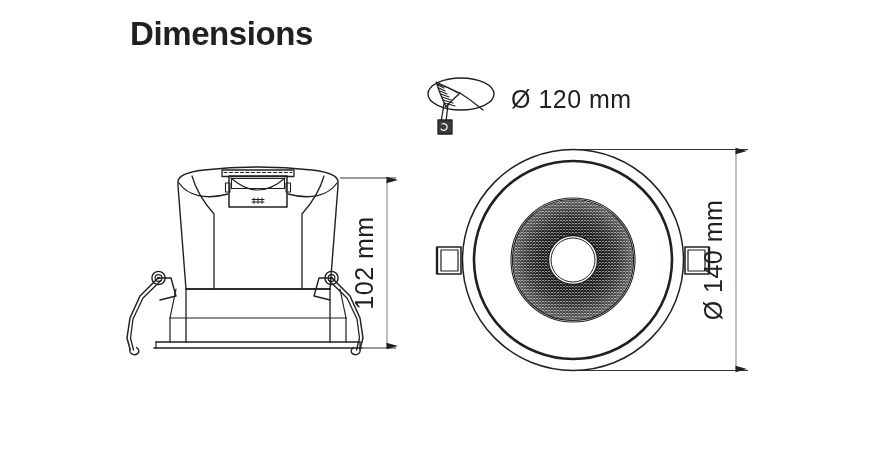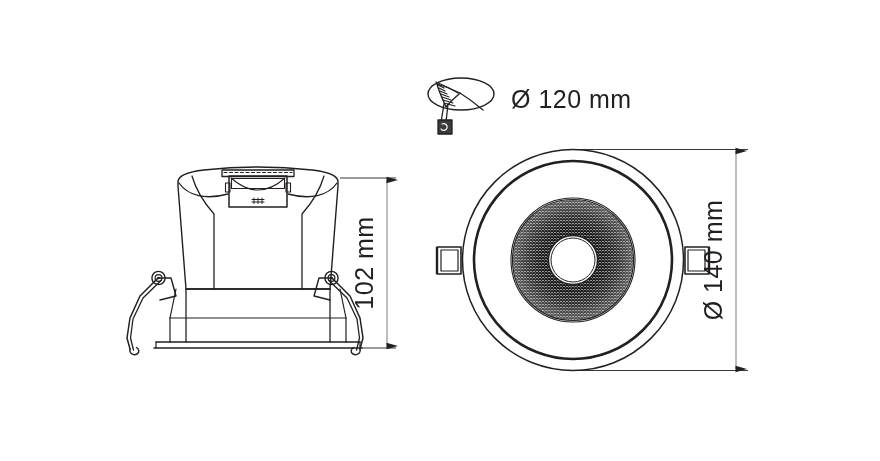--- a/index.html
+++ b/index.html
@@ -45,20 +45,21 @@
     font-size: 25px;
     fill: #231f20;
     letter-spacing: 0.5px;
   }
 </style>
 </head>
 <body>
 
 <div id="page">
 
+  <div id="page-title">Dimensions</div>
 
   <svg class="drawing" viewBox="0 0 880 461">
     <defs>
 
       <marker id="arrUp" markerWidth="8" markerHeight="12" refX="4" refY="11" orient="auto" markerUnits="userSpaceOnUse">
         <path d="M4,0 L7.2,11.5 L0.8,11.5 Z" fill="#231f20"></path>
       </marker>
       <marker id="arrDown" markerWidth="8" markerHeight="12" refX="4" refY="11" orient="auto" markerUnits="userSpaceOnUse">
         <path d="M4,0 L7.2,11.5 L0.8,11.5 Z" fill="#231f20"></path>
       </marker>

